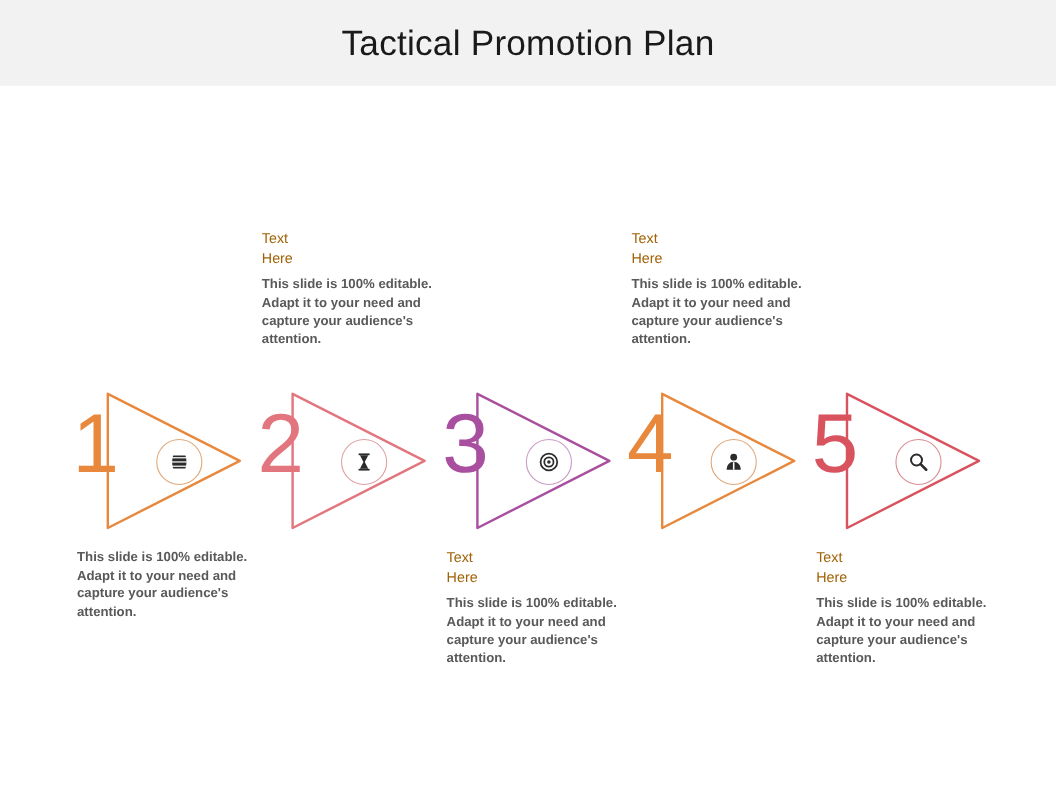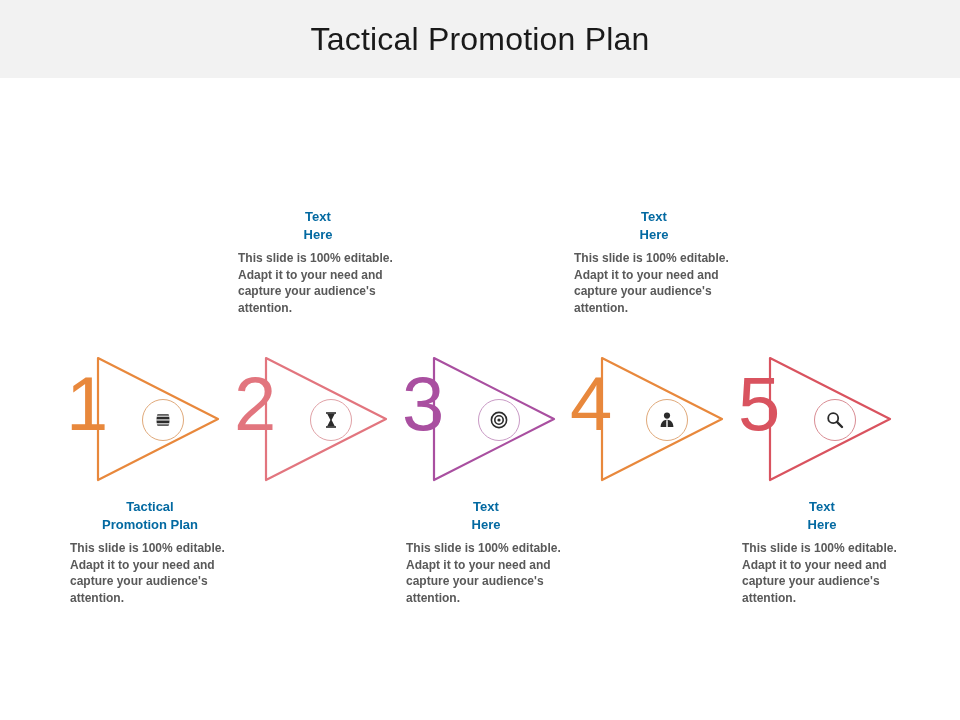--- a/index.html
+++ b/index.html
@@ -99,26 +99,25 @@
     width: 160px;
   }
   .textblock.above {
     top: 0px;
   }
   .textblock.below {
     top: 290px;
   }
   .tb-head {
     font-size: 13px;
-    font-weight: bold;
-    color: #0369a1;
+    font-weight: normal;
+    color: #a16207;
     line-height: 18px;
     margin: 0 0 6px 0;
     white-space: pre-line;
-    text-align: center;
   }
   .tb-body {
     font-size: 12px;
     color: #595959;
     line-height: 16.5px;
     margin: 0;
     font-weight: bold;
   }
 </style>
 </head>
@@ -128,22 +127,20 @@
 
   <div class="title-bar">
     <div class="title-text">Tactical Promotion Plan</div>
   </div>
 
   <div class="canvas">
     <div class="stage">
 
       <div class="step" style="left:0px;">
         <div class="textblock below" style="left:10px;">
-          <div class="tb-head">Tactical
-Promotion Plan</div>
           <div class="tb-body">This slide is 100% editable. Adapt it to your need and capture your audience's attention.</div>
         </div>
         <div class="arrow-wrap">
           <svg class="arrow-svg" width="175" height="150" viewBox="0 0 175 150">
             <polygon points="38,10 158,71 38,132" fill="none" stroke="#e8883c" stroke-width="2.2" stroke-linejoin="round"></polygon>
           </svg>
           <div class="num" style="color:#e8883c;">1</div>
           <div class="icon-circle" style="border-color:#e0a97a;">
             <svg width="20" height="20" viewBox="0 0 20 20">
               <path d="M4.5 4.2 C3.2 6.4 3.2 13.6 4.5 15.8 L15.5 15.8 C16.8 13.6 16.8 6.4 15.5 4.2 Z" fill="#2b2b2b"></path>

